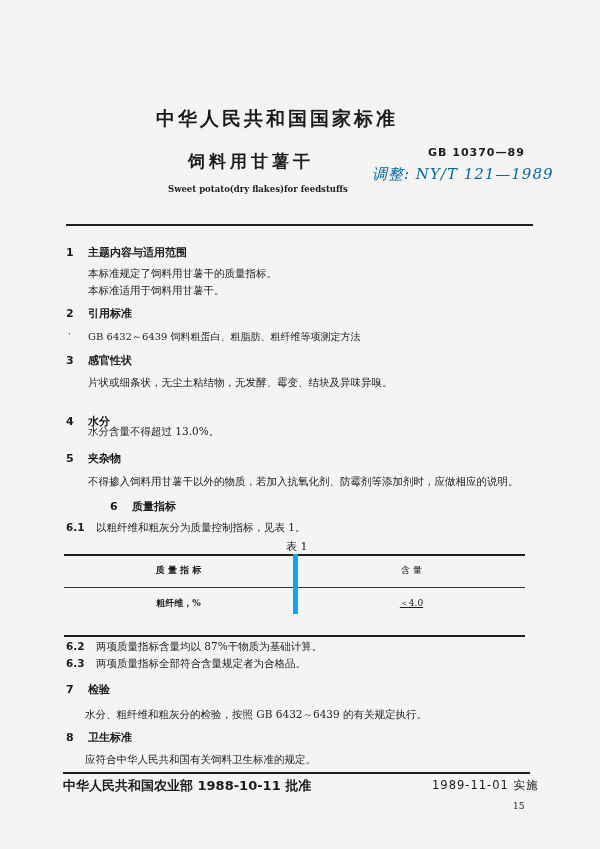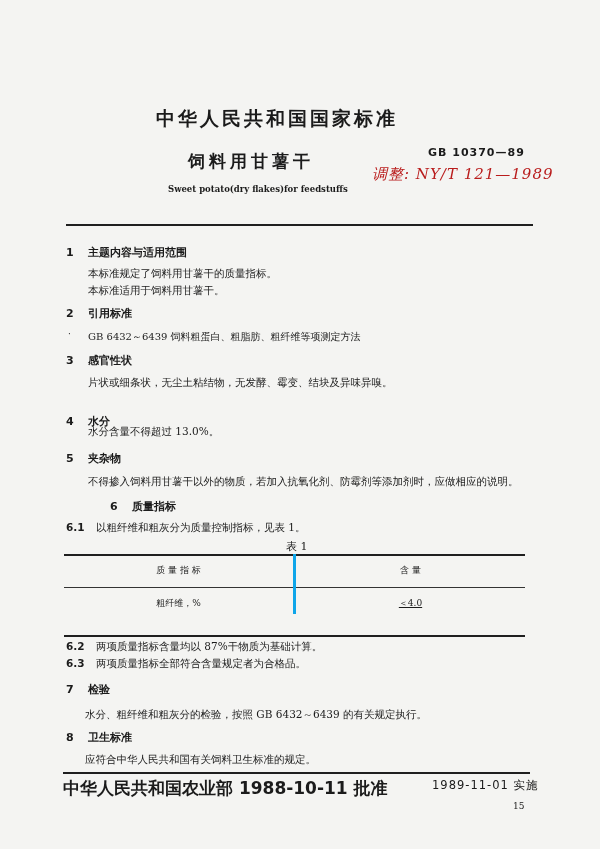--- a/index.html
+++ b/index.html
@@ -7,26 +7,26 @@
     width: 600px; height: 849px; background: #f4f4f2; position: relative; overflow: hidden;
     font-family: "DejaVu Serif", "Liberation Serif", serif; color: #1b1b1b;
   }
   .abs { position: absolute; white-space: nowrap; }
   .sans { font-family: "DejaVu Sans", "Liberation Sans", sans-serif; }
   .bold { font-weight: bold; }
   .rule { position: absolute; background: #1f1f1f; }
   .h-num { display: inline-block; width: 22px; }
   .body-text { font-size: 10.5px; }
   .heading { font-size: 11px; font-weight: bold; font-family: "DejaVu Sans", "Liberation Sans", sans-serif; }
-  .hand { font-family: "DejaVu Serif", serif; font-style: italic; font-size: 15px; color: #b91c1c; letter-spacing: 1px; }
+  .hand { font-family: "DejaVu Serif", serif; font-style: italic; font-size: 15px; color: #0369a1; letter-spacing: 1px; }
   table.t1 { position: absolute; left: 64px; top: 554px; width: 461px; border-collapse: collapse; font-size: 9px; }
   table.t1 td { text-align: center; padding: 0; }
   table.t1 tr.head td { height: 33px; border-bottom: 1px solid #333; }
   table.t1 tr.r td { height: 22px; }
-  table.t1 td.c1 { border-right: 3px solid #0ea5e9; width: 229px; }
+  table.t1 td.c1 { border-right: 5px solid #0ea5e9; width: 229px; font-weight: bold; }
 </style>
 </head>
 <body>
 
 <div class="abs sans bold" style="left:156px; top:106px; font-size:19px; letter-spacing:3px;">中华人民共和国国家标准</div>
 <div class="abs sans bold" style="left:428px; top:146px; font-size:11px; letter-spacing:1px;">GB  10370—89</div>
 <div class="abs sans bold" style="left:188px; top:150px; font-size:17px; letter-spacing:4px;">饲料用甘薯干</div>
 <div class="abs hand" style="left:372px; top:165px;">调整: NY/T 121—1989</div>
 <div class="abs bold" style="left:168px; top:184px; font-size:8.5px;">Sweet potato(dry flakes)for feedstuffs</div>
 
@@ -94,15 +94,15 @@
 </div>
 <div class="abs body-text" style="left:85px; top:708px;">水分、粗纤维和粗灰分的检验，按照 GB 6432～6439 的有关规定执行。</div>
 
 <div class="abs heading" style="left:66px; top:730px;">
   <span class="h-num">8</span><span>卫生标准</span>
 </div>
 <div class="abs body-text" style="left:85px; top:753px;">应符合中华人民共和国有关饲料卫生标准的规定。</div>
 
 <div class="rule" style="left:63px; top:772px; width:467px; height:2px;"></div>
 
-<div class="abs sans bold" style="left:63px; top:777px; font-size:17px;">中华人民共和国农业部 1988-10-11 批准</div>
+<div class="abs sans bold" style="left:63px; top:777px; font-size:13px;">中华人民共和国农业部 1988-10-11 批准</div>
 <div class="abs sans" style="left:432px; top:778px; font-size:11.5px; letter-spacing:1px;">1989-11-01 实施</div>
 <div class="abs" style="left:513px; top:801px; font-size:9px;">15</div>
 
 </body></html>

